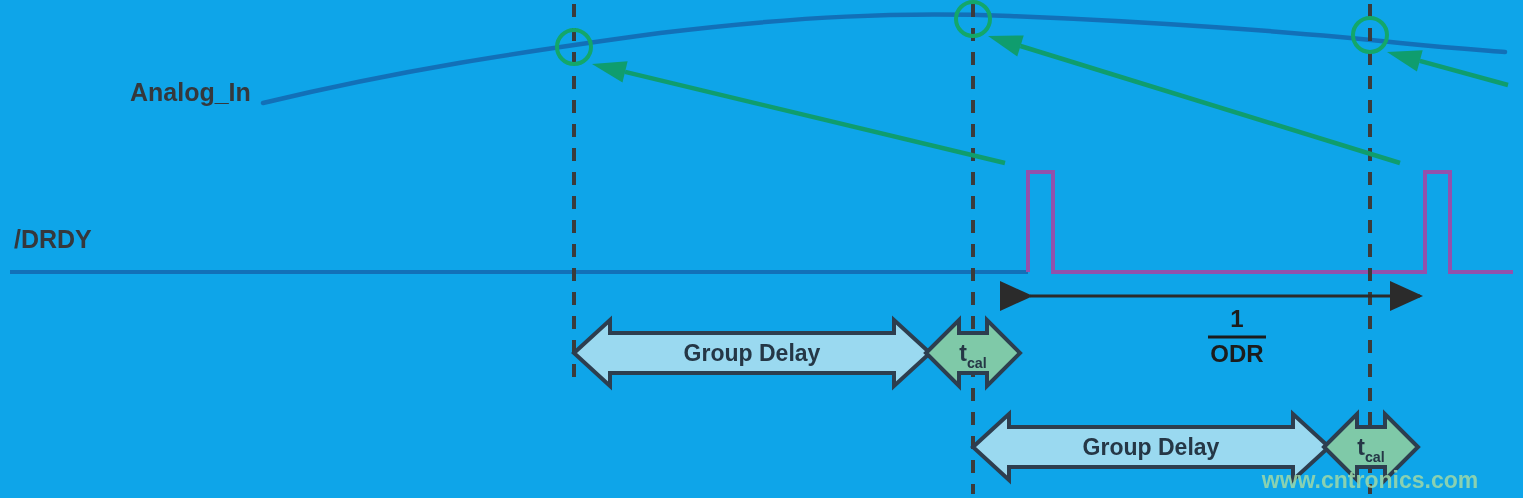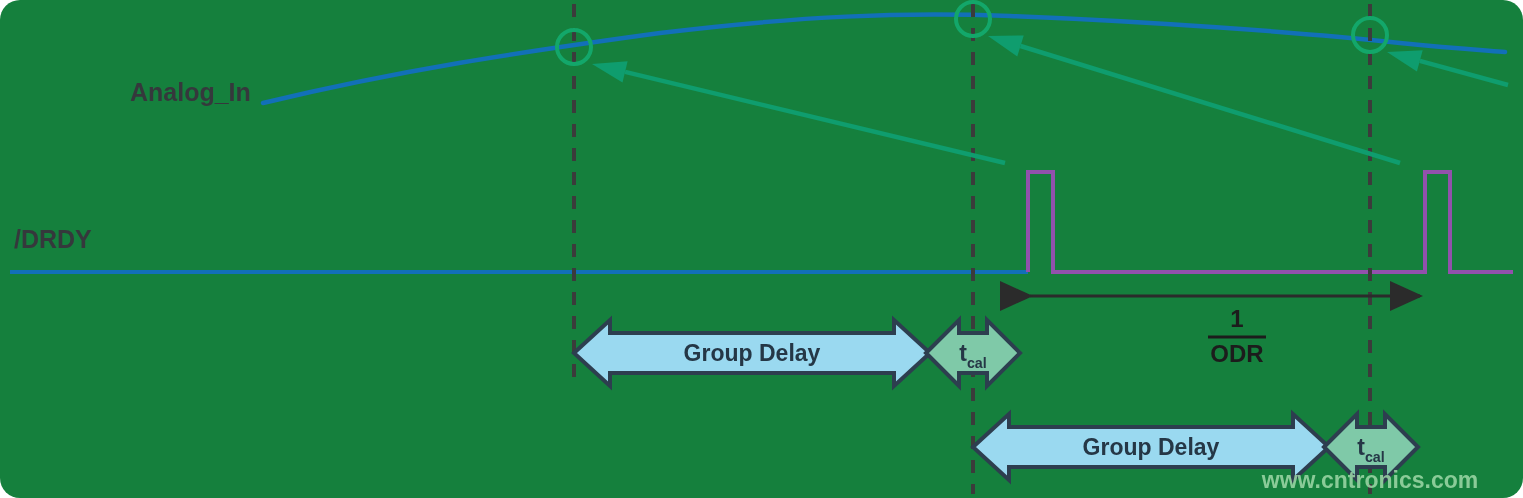--- a/index.html
+++ b/index.html
@@ -5,24 +5,23 @@
 <style>
   html, body {
     margin: 0;
     padding: 0;
     background: #ffffff;
   }
   #diagram-root {
     position: relative;
     width: 1523px;
     height: 498px;
-    background: #15803d;
+    background: #0ea5e9;
     overflow: hidden;
     font-family: "Liberation Sans", sans-serif;
-    border-radius: 20px;
   }
   #diagram-svg {
     position: absolute;
     top: 0;
     left: 0;
     width: 1523px;
     height: 498px;
   }
   .sig-label {
     font-family: "Liberation Sans", sans-serif;

